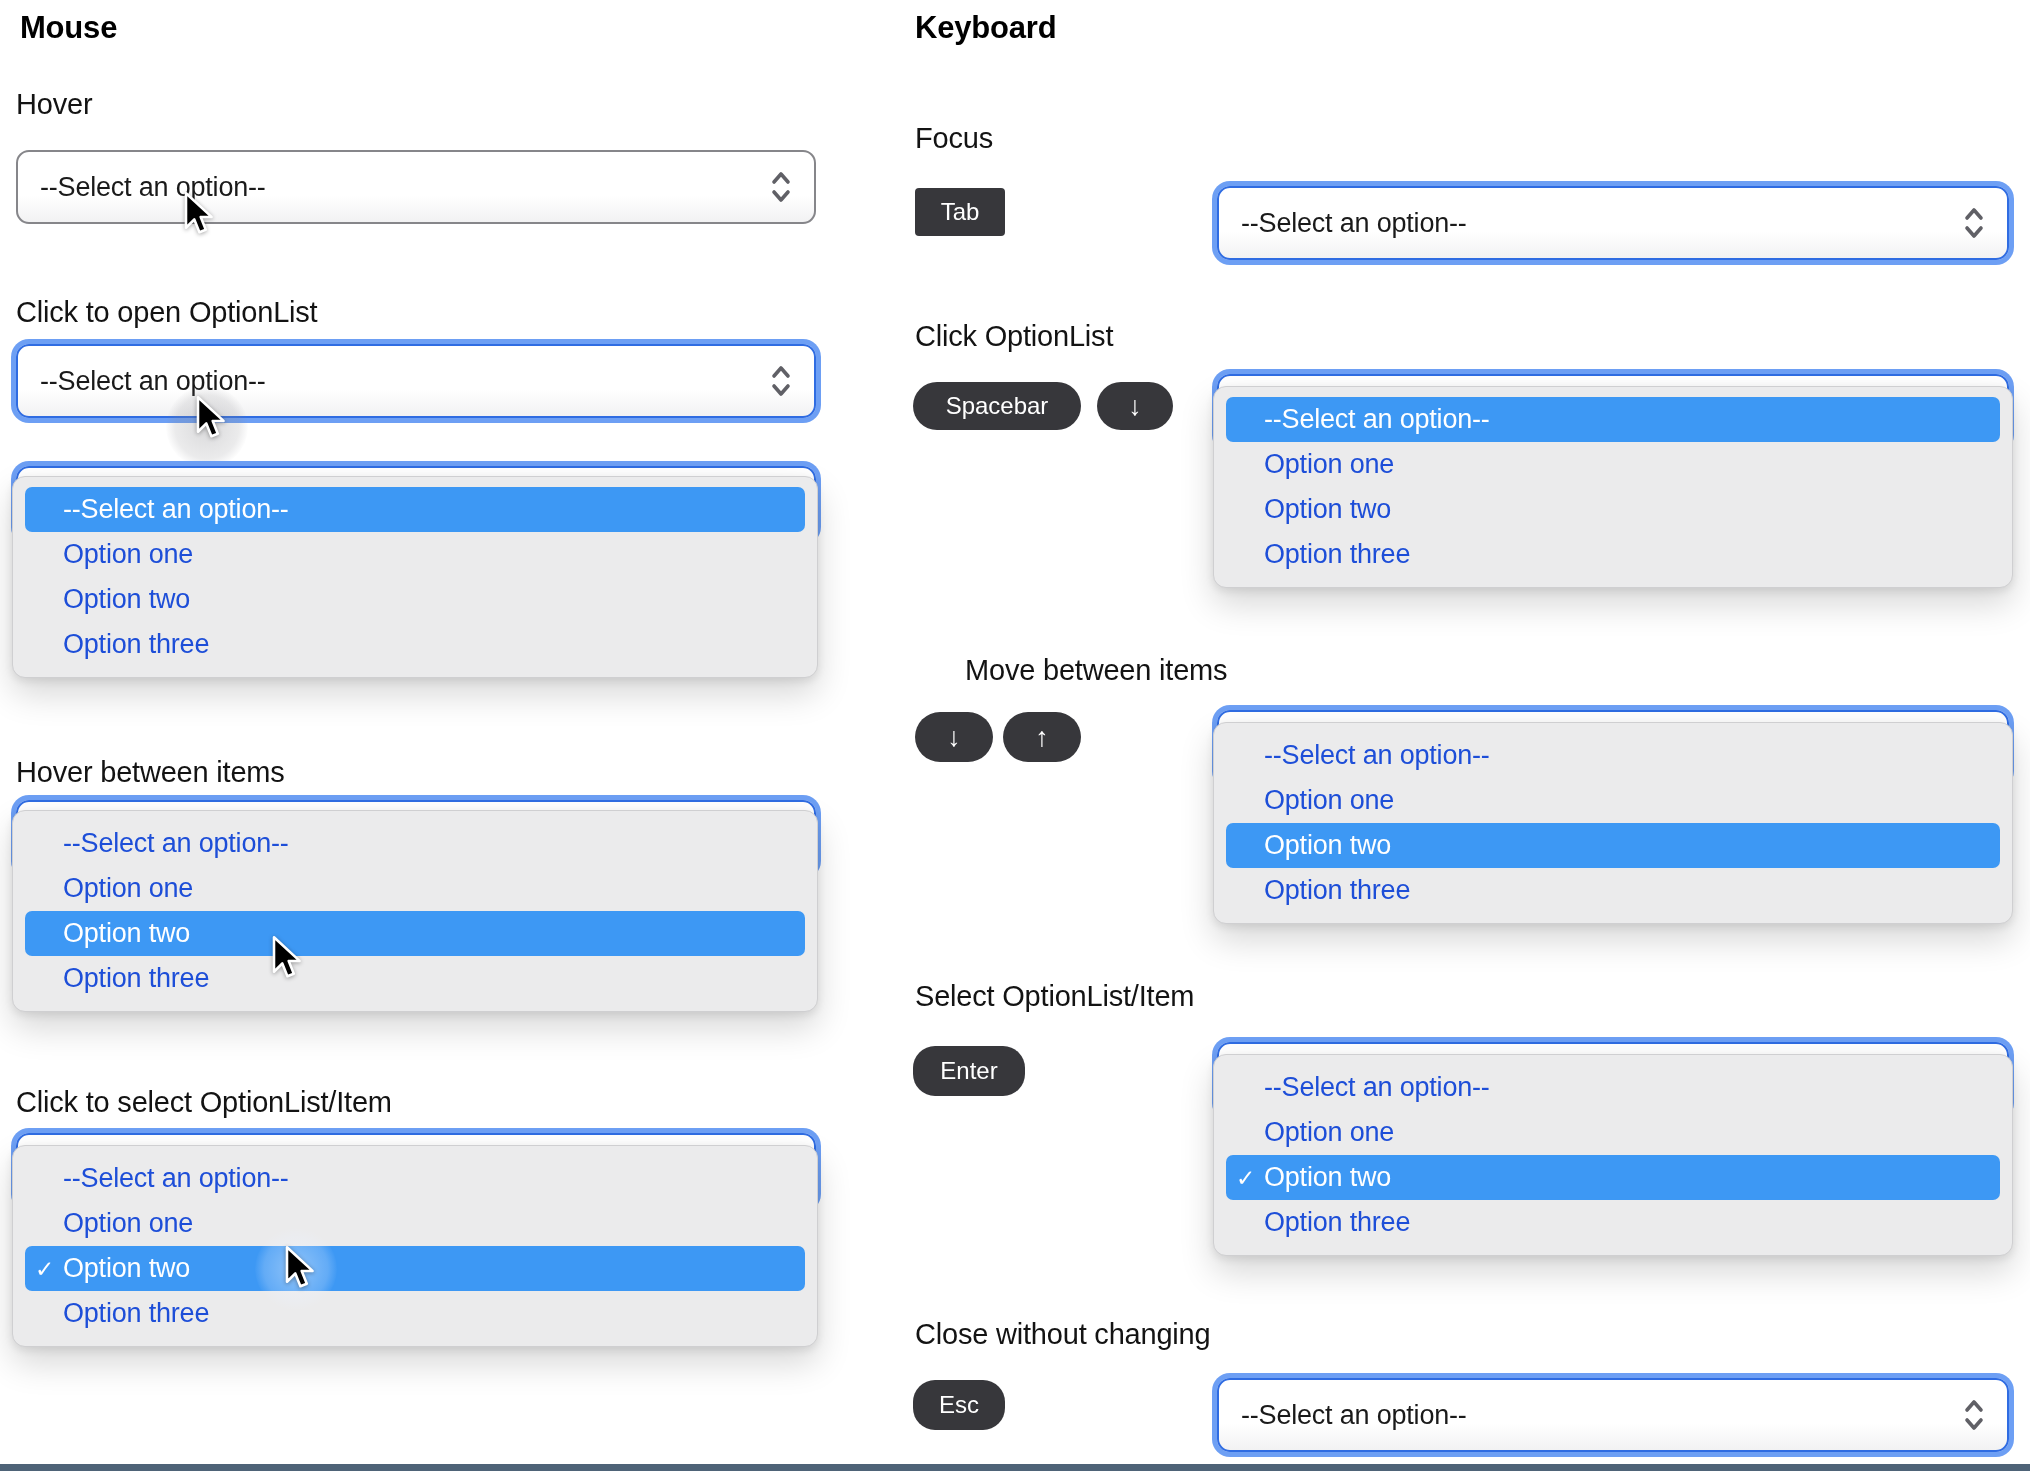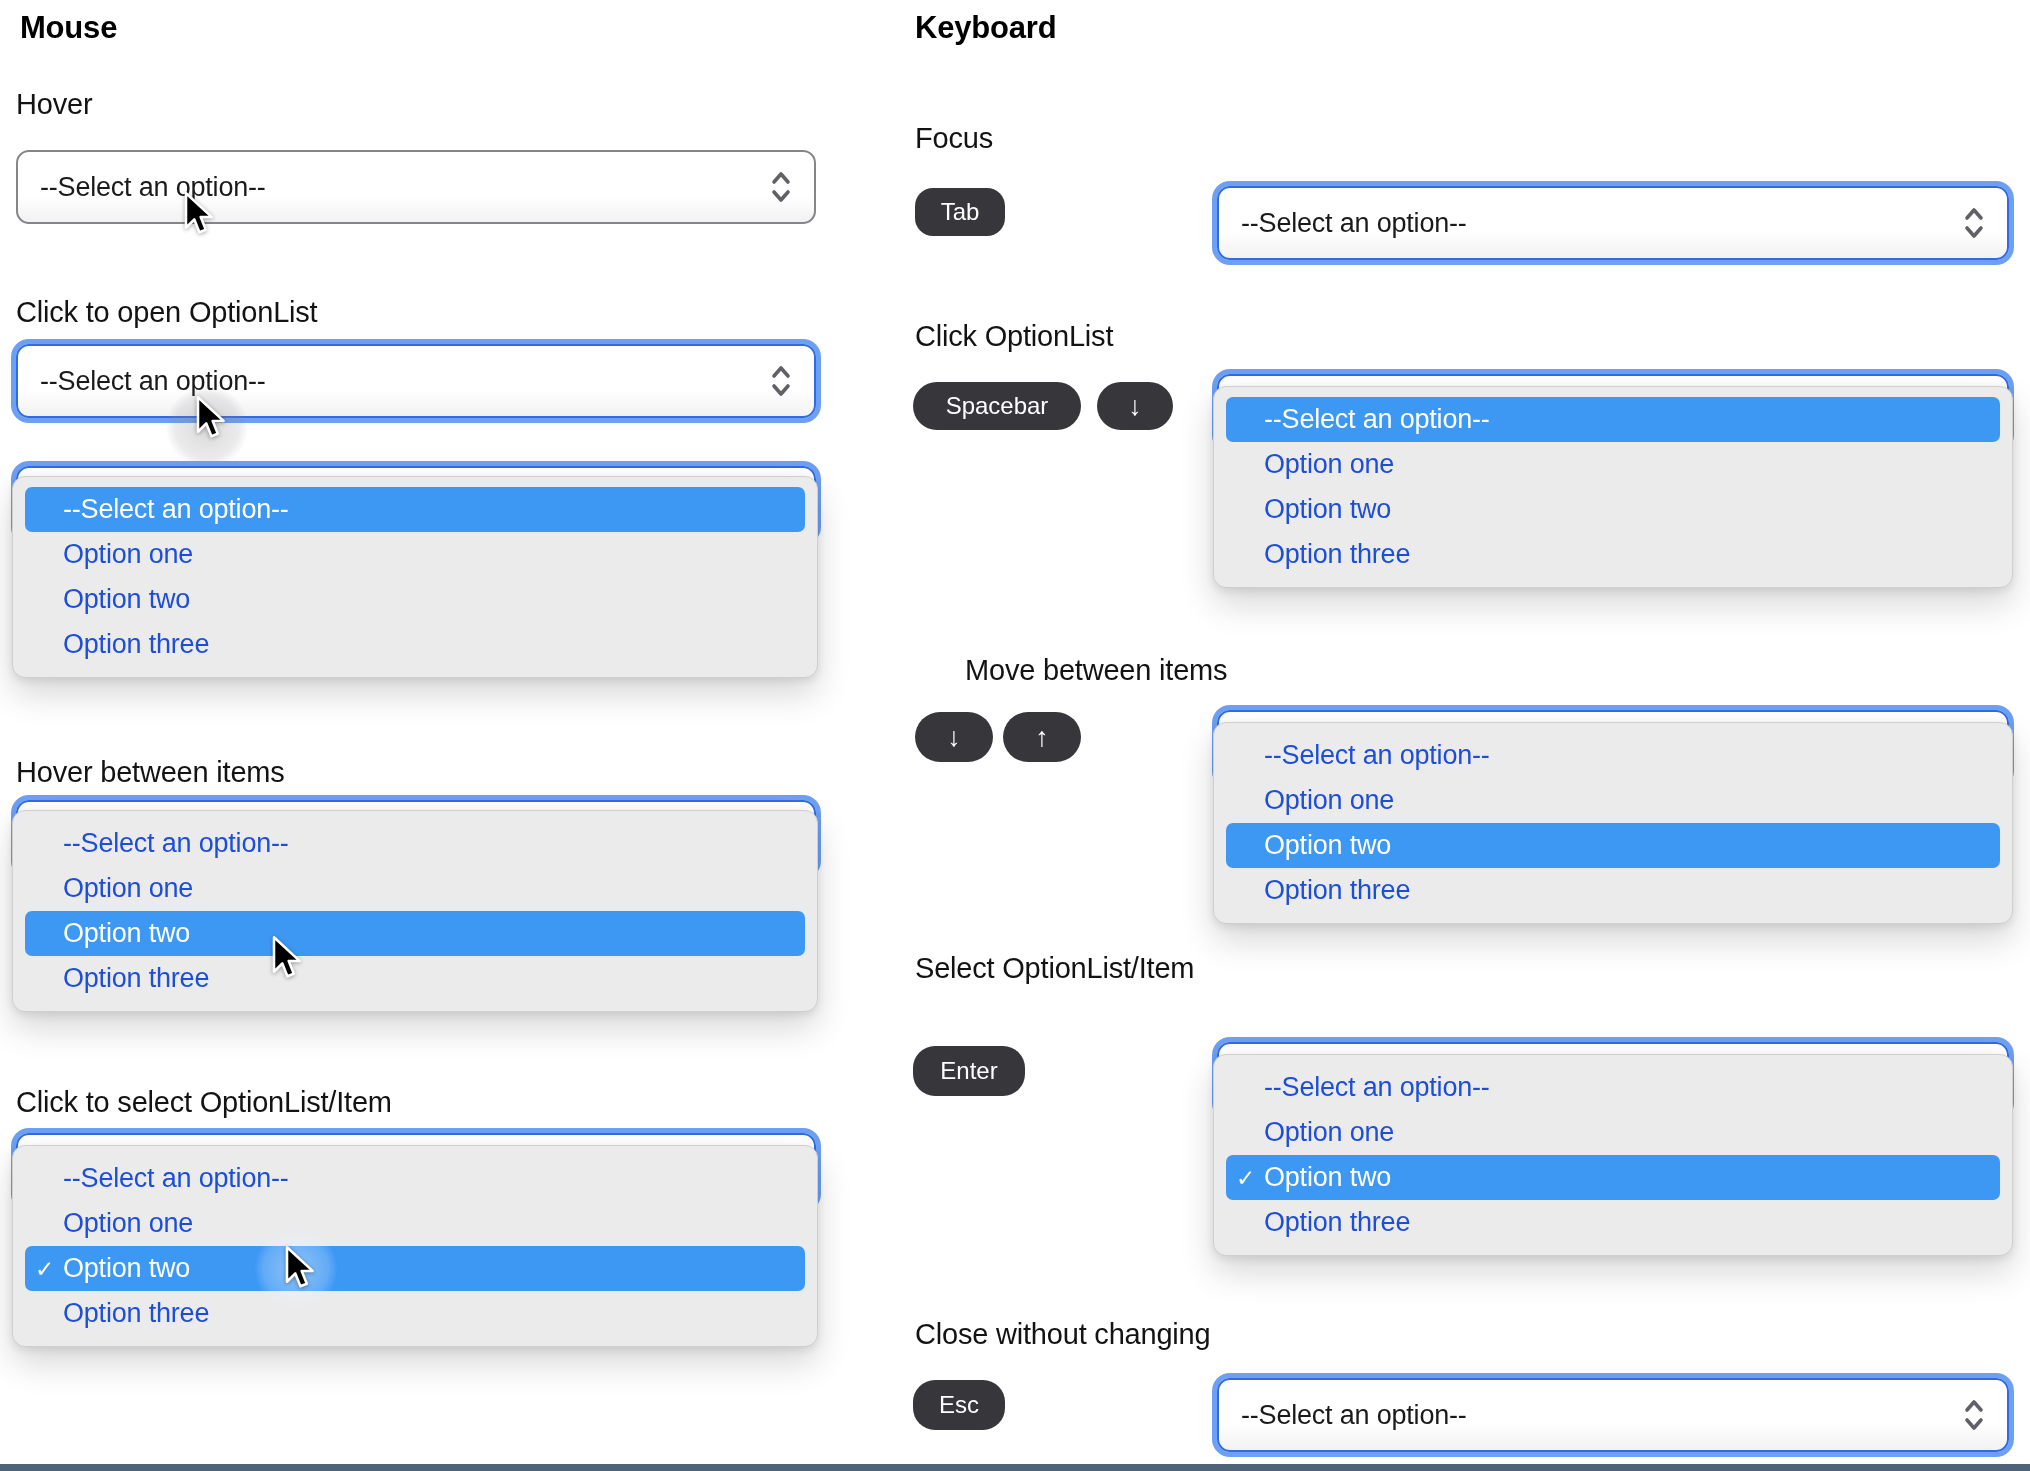--- a/index.html
+++ b/index.html
@@ -44,21 +44,21 @@
     position:relative;height:45px;margin:0 12px;border-radius:7px;
     display:flex;align-items:center;padding-left:38px;box-sizing:border-box;
     font-size:27px;color:#1d4ed8;
   }
   .opt.sel{background:#3d98f4;color:#ffffff;}
   .opt .check{position:absolute;left:10px;top:50%;transform:translateY(-50%);font-size:23px;}
 
   
   .kbd{
     position:absolute;height:48px;box-sizing:border-box;
-    background:#37373b;color:#fff;border-radius:18px;
+    background:#37373b;color:#fff;border-radius:4px;
     display:flex;align-items:center;justify-content:center;
     font-size:24px;letter-spacing:0;
   }
   .kbd.round{border-radius:25px;font-size:27px;}
 
   
   .cursor{position:absolute;width:31px;height:46px;filter:drop-shadow(0 1px 2px rgba(0,0,0,0.35));}
   .halo{
     position:absolute;width:82px;height:82px;border-radius:50%;
     background:radial-gradient(circle,rgba(130,130,135,0.30) 0%,rgba(130,130,135,0.16) 55%,rgba(130,130,135,0) 72%);
@@ -212,21 +212,21 @@
         <span>Option one</span>
       </div>
     <div class="opt sel">
         <span>Option two</span>
       </div>
     <div class="opt">
         <span>Option three</span>
       </div>
   </div>
 
-  <div class="abs h-section" style="left:915px;top:952px;">Select OptionList/Item</div>
+  <div class="abs h-section" style="left:915px;top:980px;">Select OptionList/Item</div>
   <div class="kbd" style="left:913px;top:1046px;width:112px;height:50px;border-radius:22px;">
     <span>Enter</span>
   </div>
   <div class="ring-stub" style="left:1217px;top:1042px;width:792px;"></div>
   <div class="optionlist" style="left:1213px;top:1054px;width:800px;">
     <div class="opt">
         <span>--Select an option--</span>
       </div>
     <div class="opt">
         <span>Option one</span>

